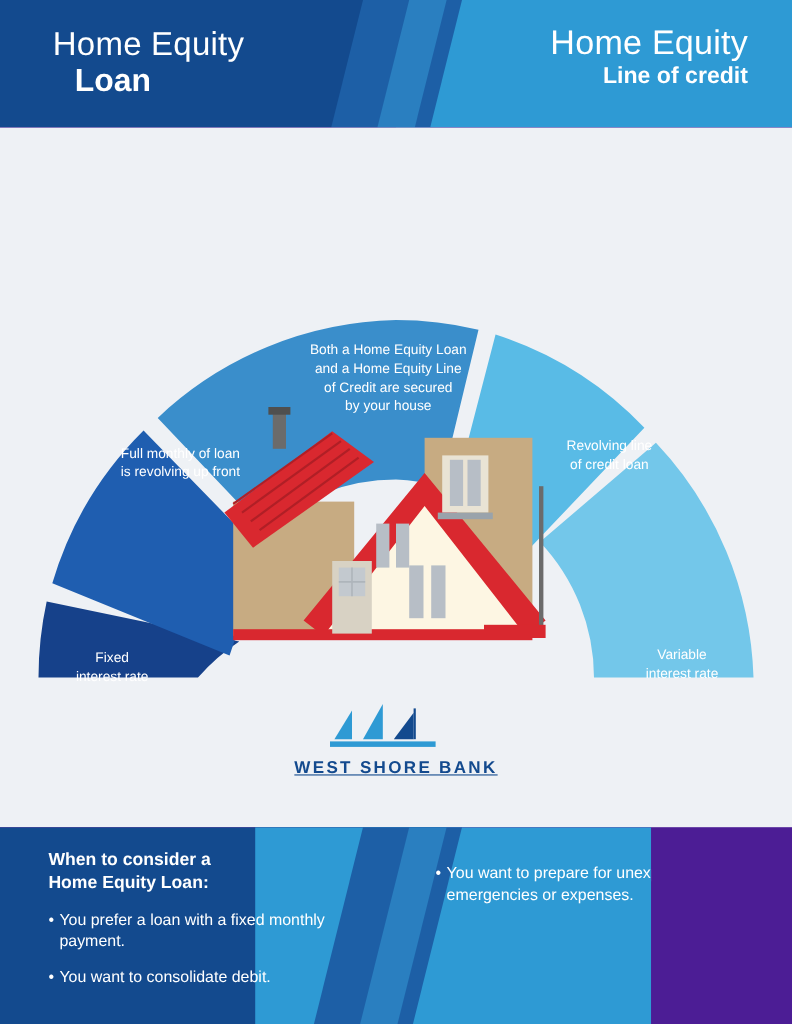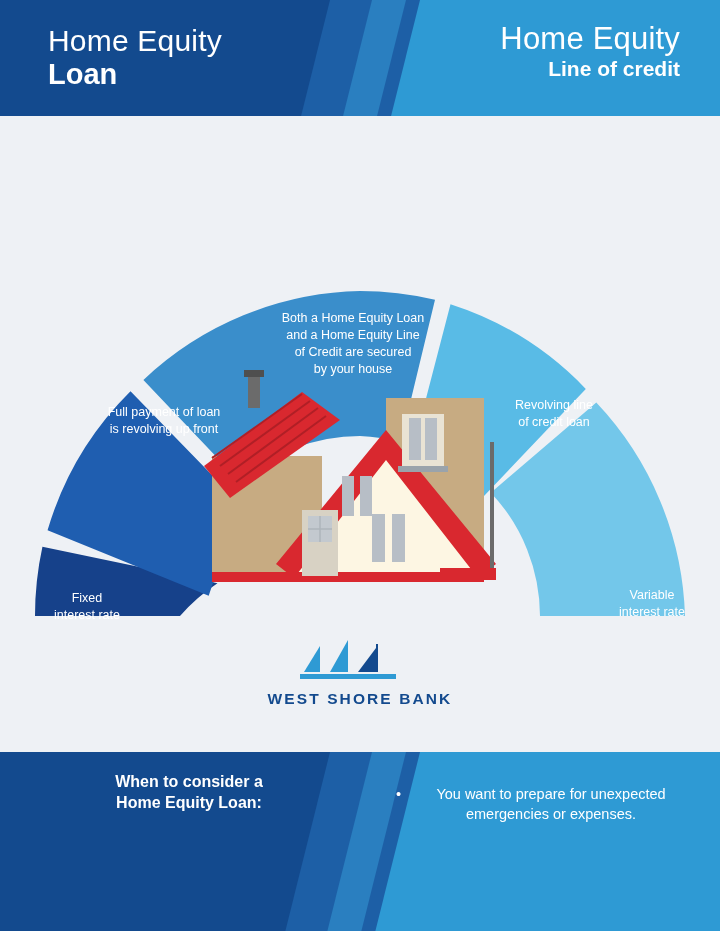--- a/index.html
+++ b/index.html
@@ -73,20 +73,21 @@
   .header-title .l1 {
     font-size: 30px;
     font-weight: 300;
     letter-spacing: .2px;
     display: block;
   }
   .header-title .l2 {
     font-size: 29px;
     font-weight: bold;
     display: block;
+    margin-left: 20px;
   }
   .title-left {
     left: 48px;
     top: 24px;
     text-align: left;
   }
   .title-right {
     right: 40px;
     top: 22px;
     text-align: right;
@@ -111,26 +112,26 @@
   }
   .seg-label {
     position: absolute;
     color: #ffffff;
     font-size: 12.5px;
     line-height: 1.35;
     text-align: center;
     pointer-events: none;
   }
 
-  .lbl-fixed   { left: 27px;  top: 474px; width: 120px; }
+  .lbl-fixed   { left: 42px;  top: 474px; width: 120px; }
   .lbl-full    { left: 84px;  top: 288px; width: 160px; }
   .lbl-both    { left: 258px; top: 194x;  width: 190px; }
   .lbl-both    { left: 258px; top: 194px; width: 190px; }
   .lbl-revolv  { left: 484px; top: 281px; width: 140px; }
-  .lbl-var     { left: 596px; top: 471px; width: 112px; }
+  .lbl-var     { left: 564px; top: 471px; width: 112px; }
 
   
   .house {
     position: absolute;
     left: 190px;
     top: 230px;
     width: 340px;
     height: 260px;
   }
 
@@ -143,30 +144,30 @@
     text-align: center;
   }
   .logo-mark { display:block; margin: 0 auto; }
   .logo-text {
     display: block;
     margin-top: 6px;
     color: #134a8e;
     font-size: 15.5px;
     font-weight: bold;
     letter-spacing: 2.1px;
+    text-decoration: underline;
   }
 
   
   .footer {
     position: absolute;
     left: 0; top: 752px;
-    width: 720px;
+    width: 592px;
     height: 179px;
     overflow: hidden;
-    text-align: center;
   }
   .footer-left {
     position: absolute;
     left: 0; top: 0;
     width: 400px; height: 179px;
     background: #134a8e;
   }
   .footer-right {
     position: absolute;
     right: 0; top: 0;
@@ -256,21 +257,21 @@
         <path fill="#73c7ea" d="M 596.3,286.6 A 325,325 0 0 1 685,500 L 540,500 A 180,180 0 0 0 490.8,376.7 Z"></path>
       </g>
     </svg>
 
     <div class="seg-label lbl-fixed">
       <span>Fixed</span><br>
       <span>interest rate</span>
     </div>
 
     <div class="seg-label lbl-full">
-      <span>Full payment of loan</span><br>
+      <span>Full monthly of loan</span><br>
       <span>is revolving up front</span>
     </div>
 
     <div class="seg-label lbl-both">
       <span>Both a Home Equity Loan</span><br>
       <span>and a Home Equity Line</span><br>
       <span>of Credit are secured</span><br>
       <span>by your house</span>
     </div>
 
@@ -344,20 +345,22 @@
     <div class="footer-left"></div>
     <div class="footer-right"></div>
     <div class="footer-diag"></div>
     <div class="footer-diag2"></div>
 
     <div class="foot-col foot-left">
       <div class="foot-head">
         <span>When to consider a</span><br>
         <span>Home Equity Loan:</span>
       </div>
+      <div class="foot-item">You prefer a loan with a fixed monthly payment.</div>
+      <div class="foot-item">You want to consolidate debit.</div>
     </div>
 
     <div class="foot-col foot-right">
       <div class="foot-item">You want to prepare for unexpected emergencies or expenses.</div>
     </div>
   </div>
 
 </div>
 
 </body></html>

